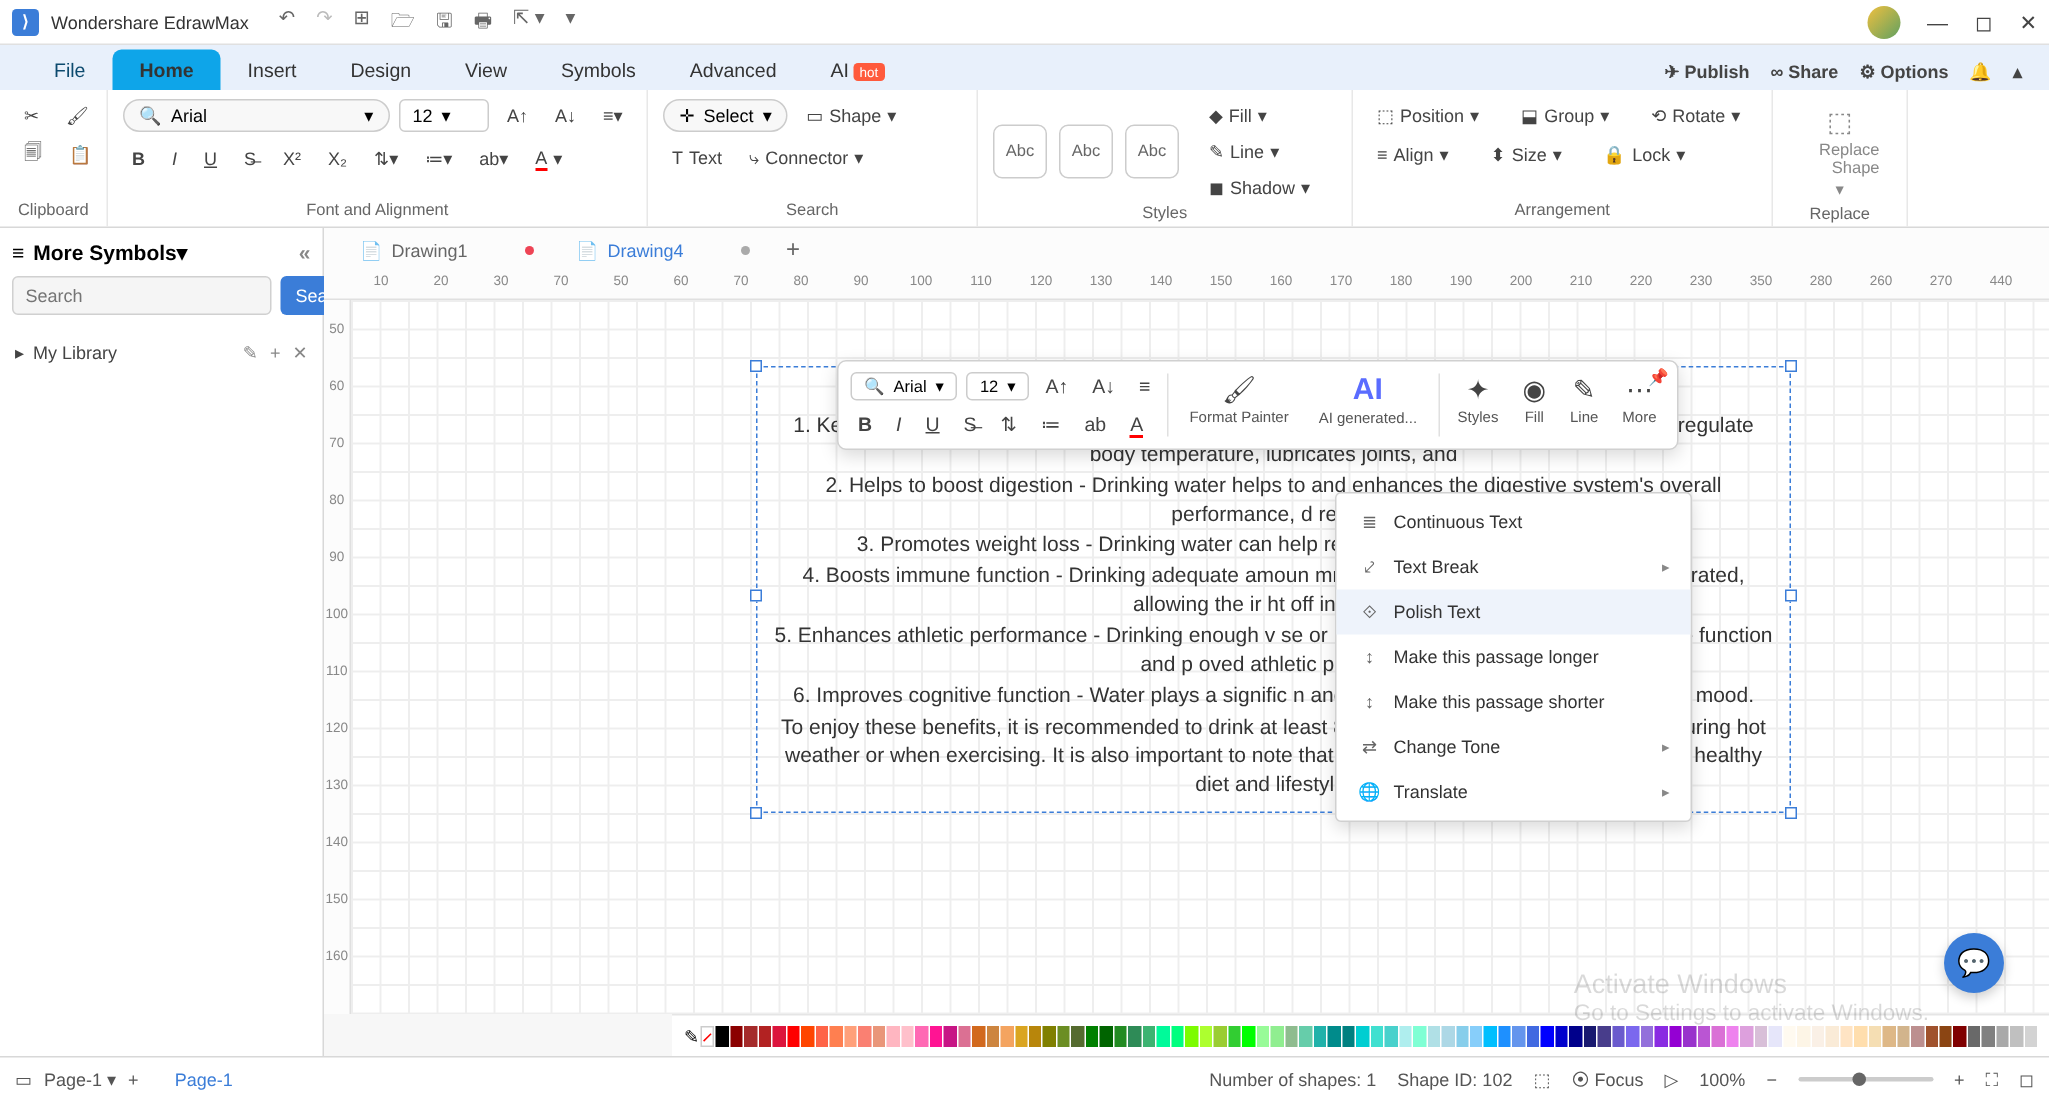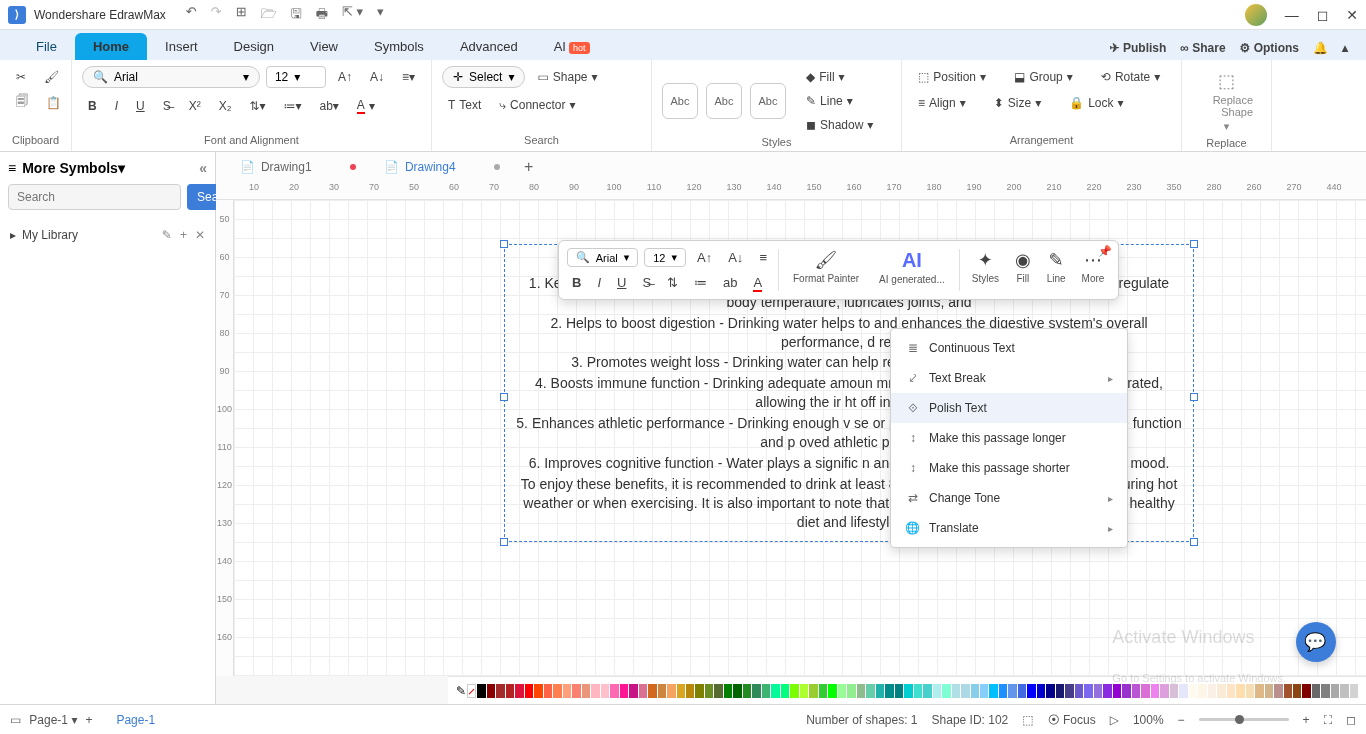--- a/index.html
+++ b/index.html
@@ -93,21 +93,21 @@
 
 .statusbar { position: absolute; left: 0; right: 0; bottom: 0; height: 30px; background: #fff; border-top: 1px solid #d8d8d8; display: flex; align-items: center; padding: 0 10px; font-size: 12px; color: #555; gap: 14px; }
 .statusbar .sb-pages { display: flex; align-items: center; gap: 8px; }
 .statusbar .sb-pagetab { color: #3b7dd8; font-weight: 500; padding: 4px 10px; }
 .statusbar .right { margin-left: auto; display: flex; gap: 14px; align-items: center; }
 .statusbar .zoom-slider { width: 90px; height: 3px; background: #ccc; position: relative; border-radius: 2px; }
 .statusbar .zoom-slider .thumb { position: absolute; left: 40%; top: -3px; width: 9px; height: 9px; border-radius: 50%; background: #666; }
 
 
 .watermark { position: absolute; right: 80px; bottom: 50px; color: rgba(0,0,0,.15); font-size: 18px; }
-.watermark .sub { font-size: 11px; margin-top: 24px; }
+.watermark .sub { font-size: 15px; }
 
 
 .chat-fab { position: absolute; right: 30px; bottom: 72px; width: 40px; height: 40px; border-radius: 50%; background: #3b7dd8; color: #fff; display: flex; align-items: center; justify-content: center; font-size: 18px; box-shadow: 0 3px 8px rgba(0,0,0,.2); cursor: pointer; }
 </style>
 </head>
 <body>
 
 <div class="titlebar">
   <div class="logo">⟩</div>
   <div class="title">Wondershare EdrawMax</div>

